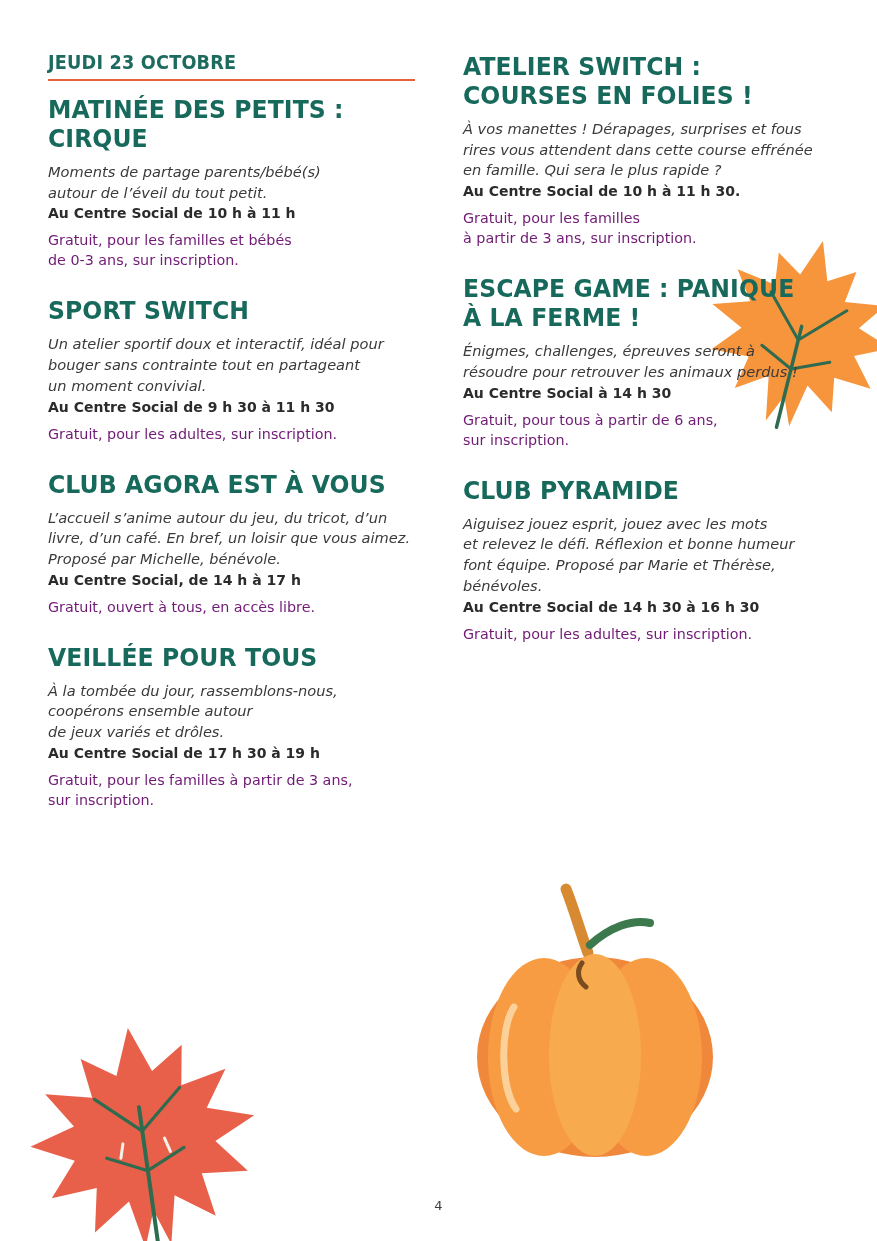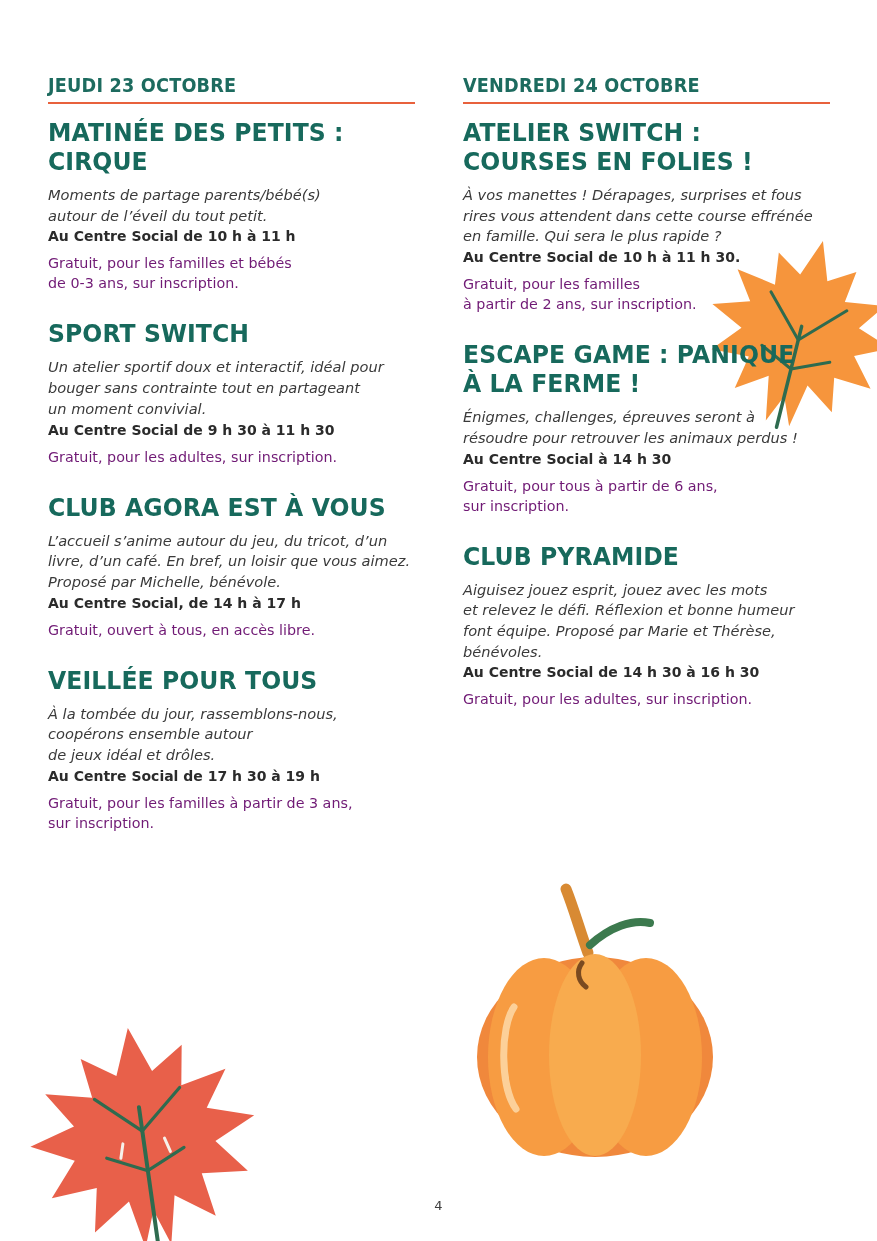--- a/index.html
+++ b/index.html
@@ -22,21 +22,20 @@
   }
 
   .columns {
     position: absolute;
     top: 52px;
     left: 48px;
     width: 790px;
     display: flex;
     gap: 48px;
     z-index: 3;
-    margin-top: 23px;
   }
   .col {
     width: 367px;
   }
 
   
   .day-header {
     margin-bottom: 14px;
   }
   .day-title {
@@ -182,42 +181,38 @@
 livre, d’un café. En bref, un loisir que vous aimez.
 Proposé par Michelle, bénévole.</p>
         <p class="event-place">Au Centre Social, de 14 h à 17 h</p>
         <p class="event-note">Gratuit, ouvert à tous, en accès libre.</p>
       </div>
 
       <div class="event">
         <h2 class="event-title">VEILLÉE POUR TOUS</h2>
         <p class="event-desc">À  la tombée du jour, rassemblons-nous,
 coopérons ensemble autour
-de jeux idéal et drôles.</p>
+de jeux variés et drôles.</p>
         <p class="event-place">Au Centre Social de 17 h 30 à 19 h</p>
         <p class="event-note">Gratuit, pour les familles à partir de 3 ans,
 sur inscription.</p>
       </div>
     </div>
 
     <div class="col col-right">
-      <div class="day-header">
-        <div class="day-title">VENDREDI 24 OCTOBRE</div>
-        <div class="day-rule"></div>
-      </div>
 
       <div class="event">
         <h2 class="event-title">ATELIER SWITCH :
 COURSES EN FOLIES !</h2>
         <p class="event-desc">À vos manettes ! Dérapages, surprises et fous
 rires vous attendent dans cette course effrénée
 en famille. Qui sera le plus rapide ?</p>
         <p class="event-place">Au Centre Social de 10 h à 11 h 30.</p>
         <p class="event-note">Gratuit, pour les familles
-à partir de 2 ans, sur inscription.</p>
+à partir de 3 ans, sur inscription.</p>
       </div>
 
       <div class="event">
         <h2 class="event-title">ESCAPE GAME :
 PANIQUE À LA FERME !</h2>
         <p class="event-desc">Énigmes, challenges, épreuves seront à
 résoudre pour retrouver les animaux perdus !</p>
         <p class="event-place">Au Centre Social à 14 h 30</p>
         <p class="event-note">Gratuit, pour tous à partir de 6 ans,
 sur inscription.</p>

